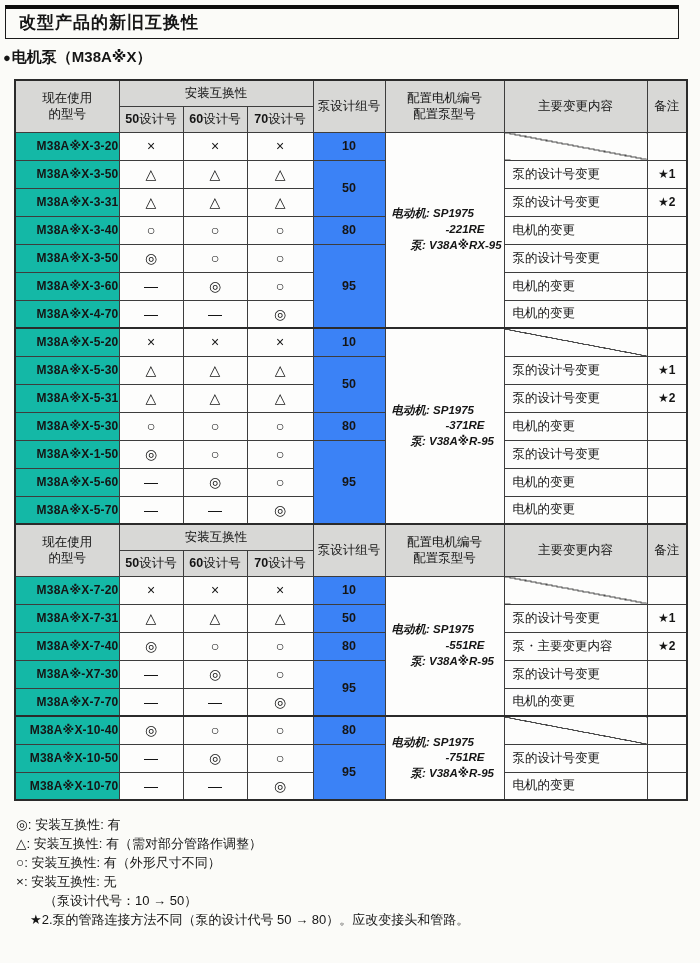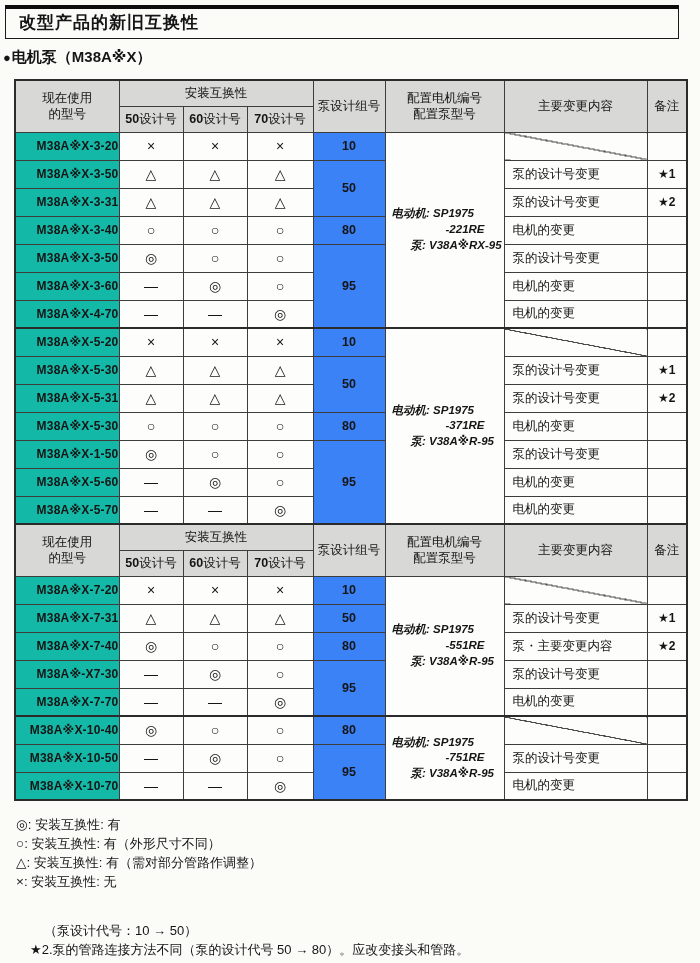--- a/index.html
+++ b/index.html
@@ -78,21 +78,21 @@
       transparent calc(50% + 0.6px));
   }
   tr.block-top th, tr.block-top td { border-top:2px solid #2b2b2b; }
 
   
   .legend { margin:14px 0 0 2px; font-size:13px; line-height:19px; }
   .legend .intro  { padding-left:0; }
   .legend .sym-line { padding-left:14px; }
   .legend .sym-line .g { font-size:13.5px; }
   .legend .note-1 { padding-left:0; }
-  .legend .note-2 { padding-left:42px;margin-top:30px; }
+  .legend .note-2 { padding-left:42px; }
   .legend .note-3 { padding-left:28px; }
 </style>
 </head>
 <body>
 
 <div class="titlebox">改型产品的新旧互换性</div>
 
 <div class="subtitle">
   <span class="bullet">●</span><span>电机泵（M38A※X）</span>
 </div>
@@ -353,19 +353,19 @@
     <td class="c-sym">—</td>
     <td class="c-sym">◎</td>
     <td class="c-change">电机的变更</td>
     <td class="c-remark"></td>
   </tr>
 </tbody>
   </table>
 
 <div class="legend">
   <div class="sym-line"><span class="g">◎:</span> <span>安装互换性: 有</span></div>
+  <div class="sym-line"><span class="g">△:</span> <span>安装互换性: 有（需对部分管路作调整）</span></div>
   <div class="sym-line"><span class="g">○:</span> <span>安装互换性: 有（外形尺寸不同）</span></div>
-  <div class="sym-line"><span class="g">△:</span> <span>安装互换性: 有（需对部分管路作调整）</span></div>
   <div class="sym-line"><span class="g">×:</span> <span>安装互换性: 无</span></div>
   <div class="note-2">（泵设计代号：10 → 50）</div>
   <div class="note-3">★2.泵的管路连接方法不同（泵的设计代号 50 → 80）。应改变接头和管路。</div>
 
 </div>
 
 </body></html>

